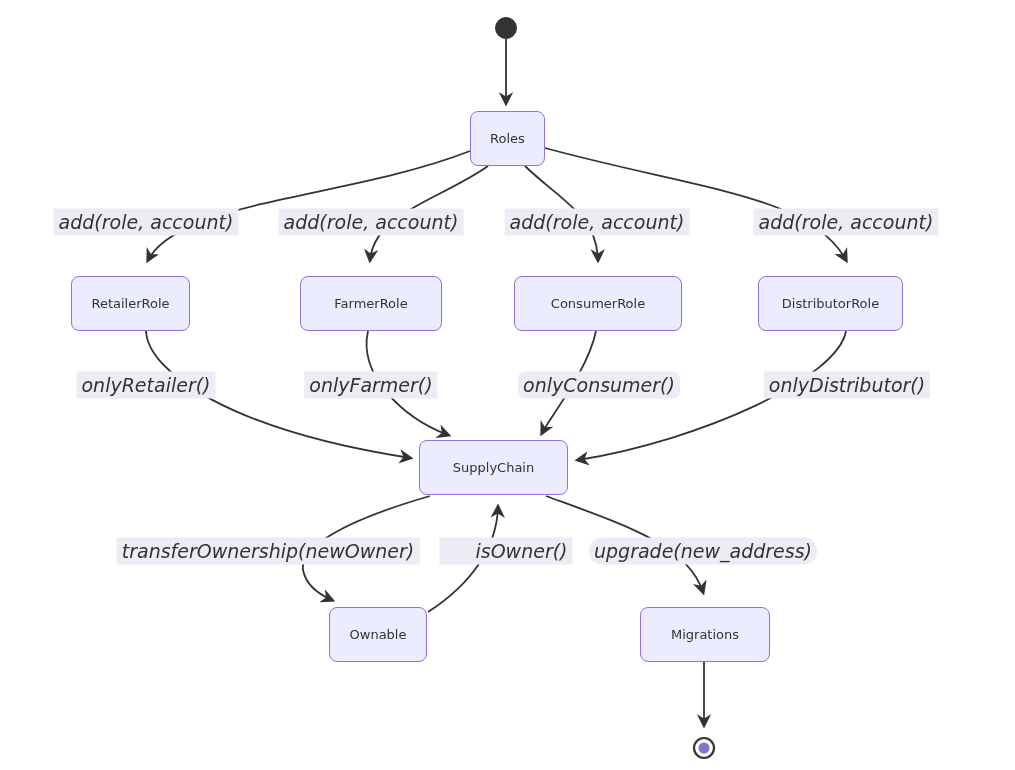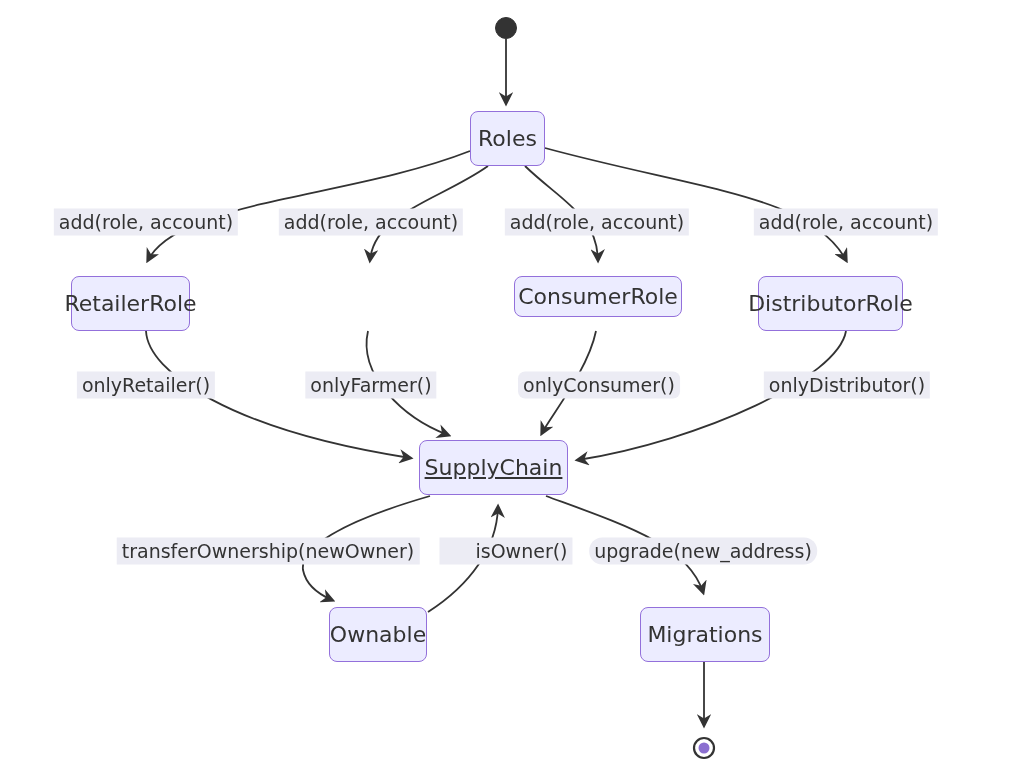--- a/index.html
+++ b/index.html
@@ -37,42 +37,43 @@
   .end-inner { fill: var(--end-inner); stroke: none; }
 
   .node {
     position: absolute;
     display: flex;
     align-items: center;
     justify-content: center;
     background: var(--node-fill);
     border: 1.5px solid var(--node-border);
     border-radius: 8px;
-    font-size: 22px;
+    font-size: 13px;
     color: var(--text-color);
     white-space: nowrap;
   }
   .node-roles        { left: 470px; top: 111px; width:  75px; height: 55px; }
   .node-retailer     { left:  71px; top: 276px; width: 119px; height: 55px; }
   .node-farmer       { left: 300px; top: 276px; width: 142px; height: 55px; }
-  .node-consumer     { left: 514px; top: 276px; width: 168px; height: 41px; }
+  .node-consumer     { left: 514px; top: 276px; width: 168px; height: 55px; }
   .node-distributor  { left: 758px; top: 276px; width: 145px; height: 55px; }
-  .node-supplychain  { left: 419px; top: 440px; width: 149px; height: 55px; text-decoration: underline; }
+  .node-supplychain  { left: 419px; top: 440px; width: 149px; height: 55px; }
   .node-ownable      { left: 329px; top: 607px; width: 98px; height: 55px; }
   .node-migrations   { left: 640px; top: 607px; width: 130px; height: 55px; }
 
   .elabel {
     position: absolute;
     transform: translate(-50%, -50%);
     background: var(--label-bg);
     padding: 1px 5px;
     font-size: 19px;
     line-height: 25px;
     color: var(--text-color);
     white-space: nowrap;
+    font-style: italic;
   }
   .el-add-retailer     { left: 146px; top: 222px; }
   .el-add-farmer       { left: 371px; top: 222px; }
   .el-add-consumer     { left: 597px; top: 222px; }
   .el-add-distributor  { left: 846px; top: 222px; }
   .el-only-retailer    { left: 146px; top: 385px; }
   .el-only-farmer      { left: 371px; top: 385px; }
   .el-only-consumer    { left: 599px; top: 385px; border-radius: 7px; }
   .el-only-distributor { left: 847px; top: 385px; }
   .el-transfer         { left: 268px; top: 551px; }
@@ -106,20 +107,21 @@
     <path class="edge" d="M 428,612 C 470,585 497,548 498,507" marker-end="url(#arrow)"></path>
     <path class="edge" d="M 546,496 C 625,525 688,545 703,592" marker-end="url(#arrow)"></path>
     <path class="edge" d="M 704,662 L 704,725" marker-end="url(#arrow)"></path>
 
     <circle class="end-outer" cx="704" cy="748" r="10"></circle>
     <circle class="end-inner" cx="704" cy="748" r="5.5"></circle>
   </svg>
 
   <div class="node node-roles">Roles</div>
   <div class="node node-retailer">RetailerRole</div>
+  <div class="node node-farmer">FarmerRole</div>
   <div class="node node-consumer">ConsumerRole</div>
   <div class="node node-distributor">DistributorRole</div>
   <div class="node node-supplychain">SupplyChain</div>
   <div class="node node-ownable">Ownable</div>
   <div class="node node-migrations">Migrations</div>
 
   <div class="elabel el-add-retailer">add(role, account)</div>
   <div class="elabel el-add-farmer">add(role, account)</div>
   <div class="elabel el-add-consumer">add(role, account)</div>
   <div class="elabel el-add-distributor">add(role, account)</div>

